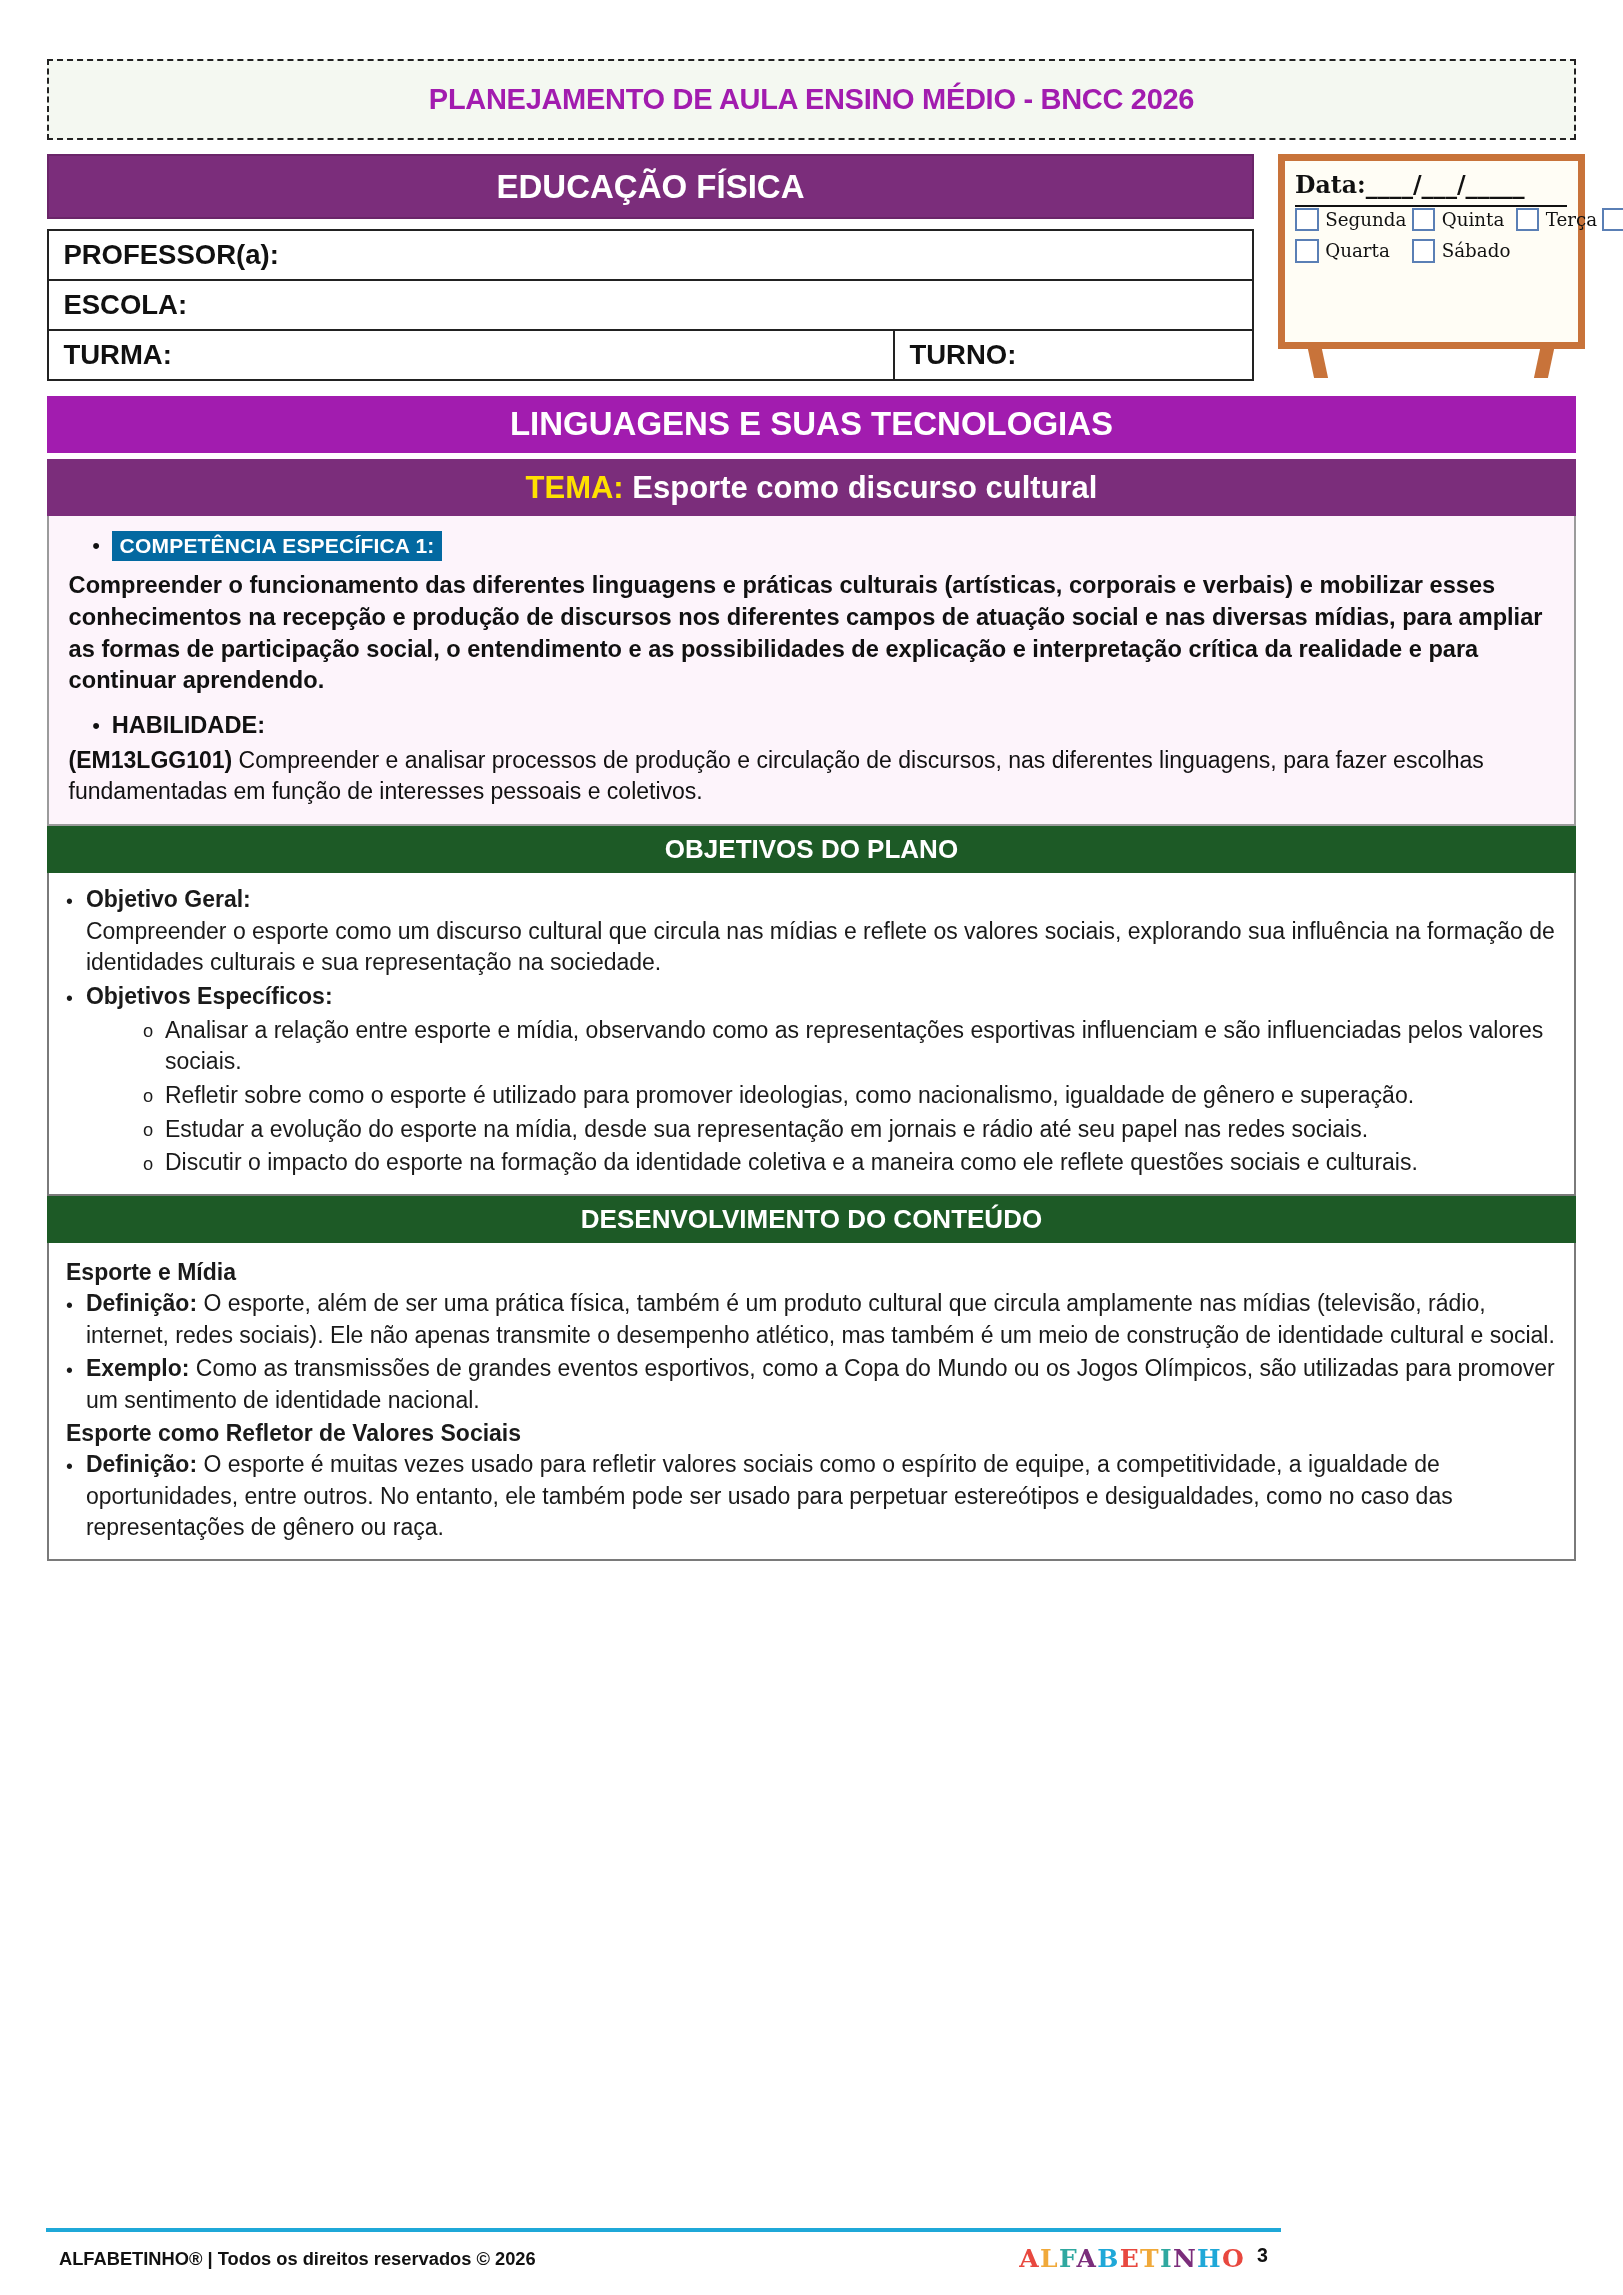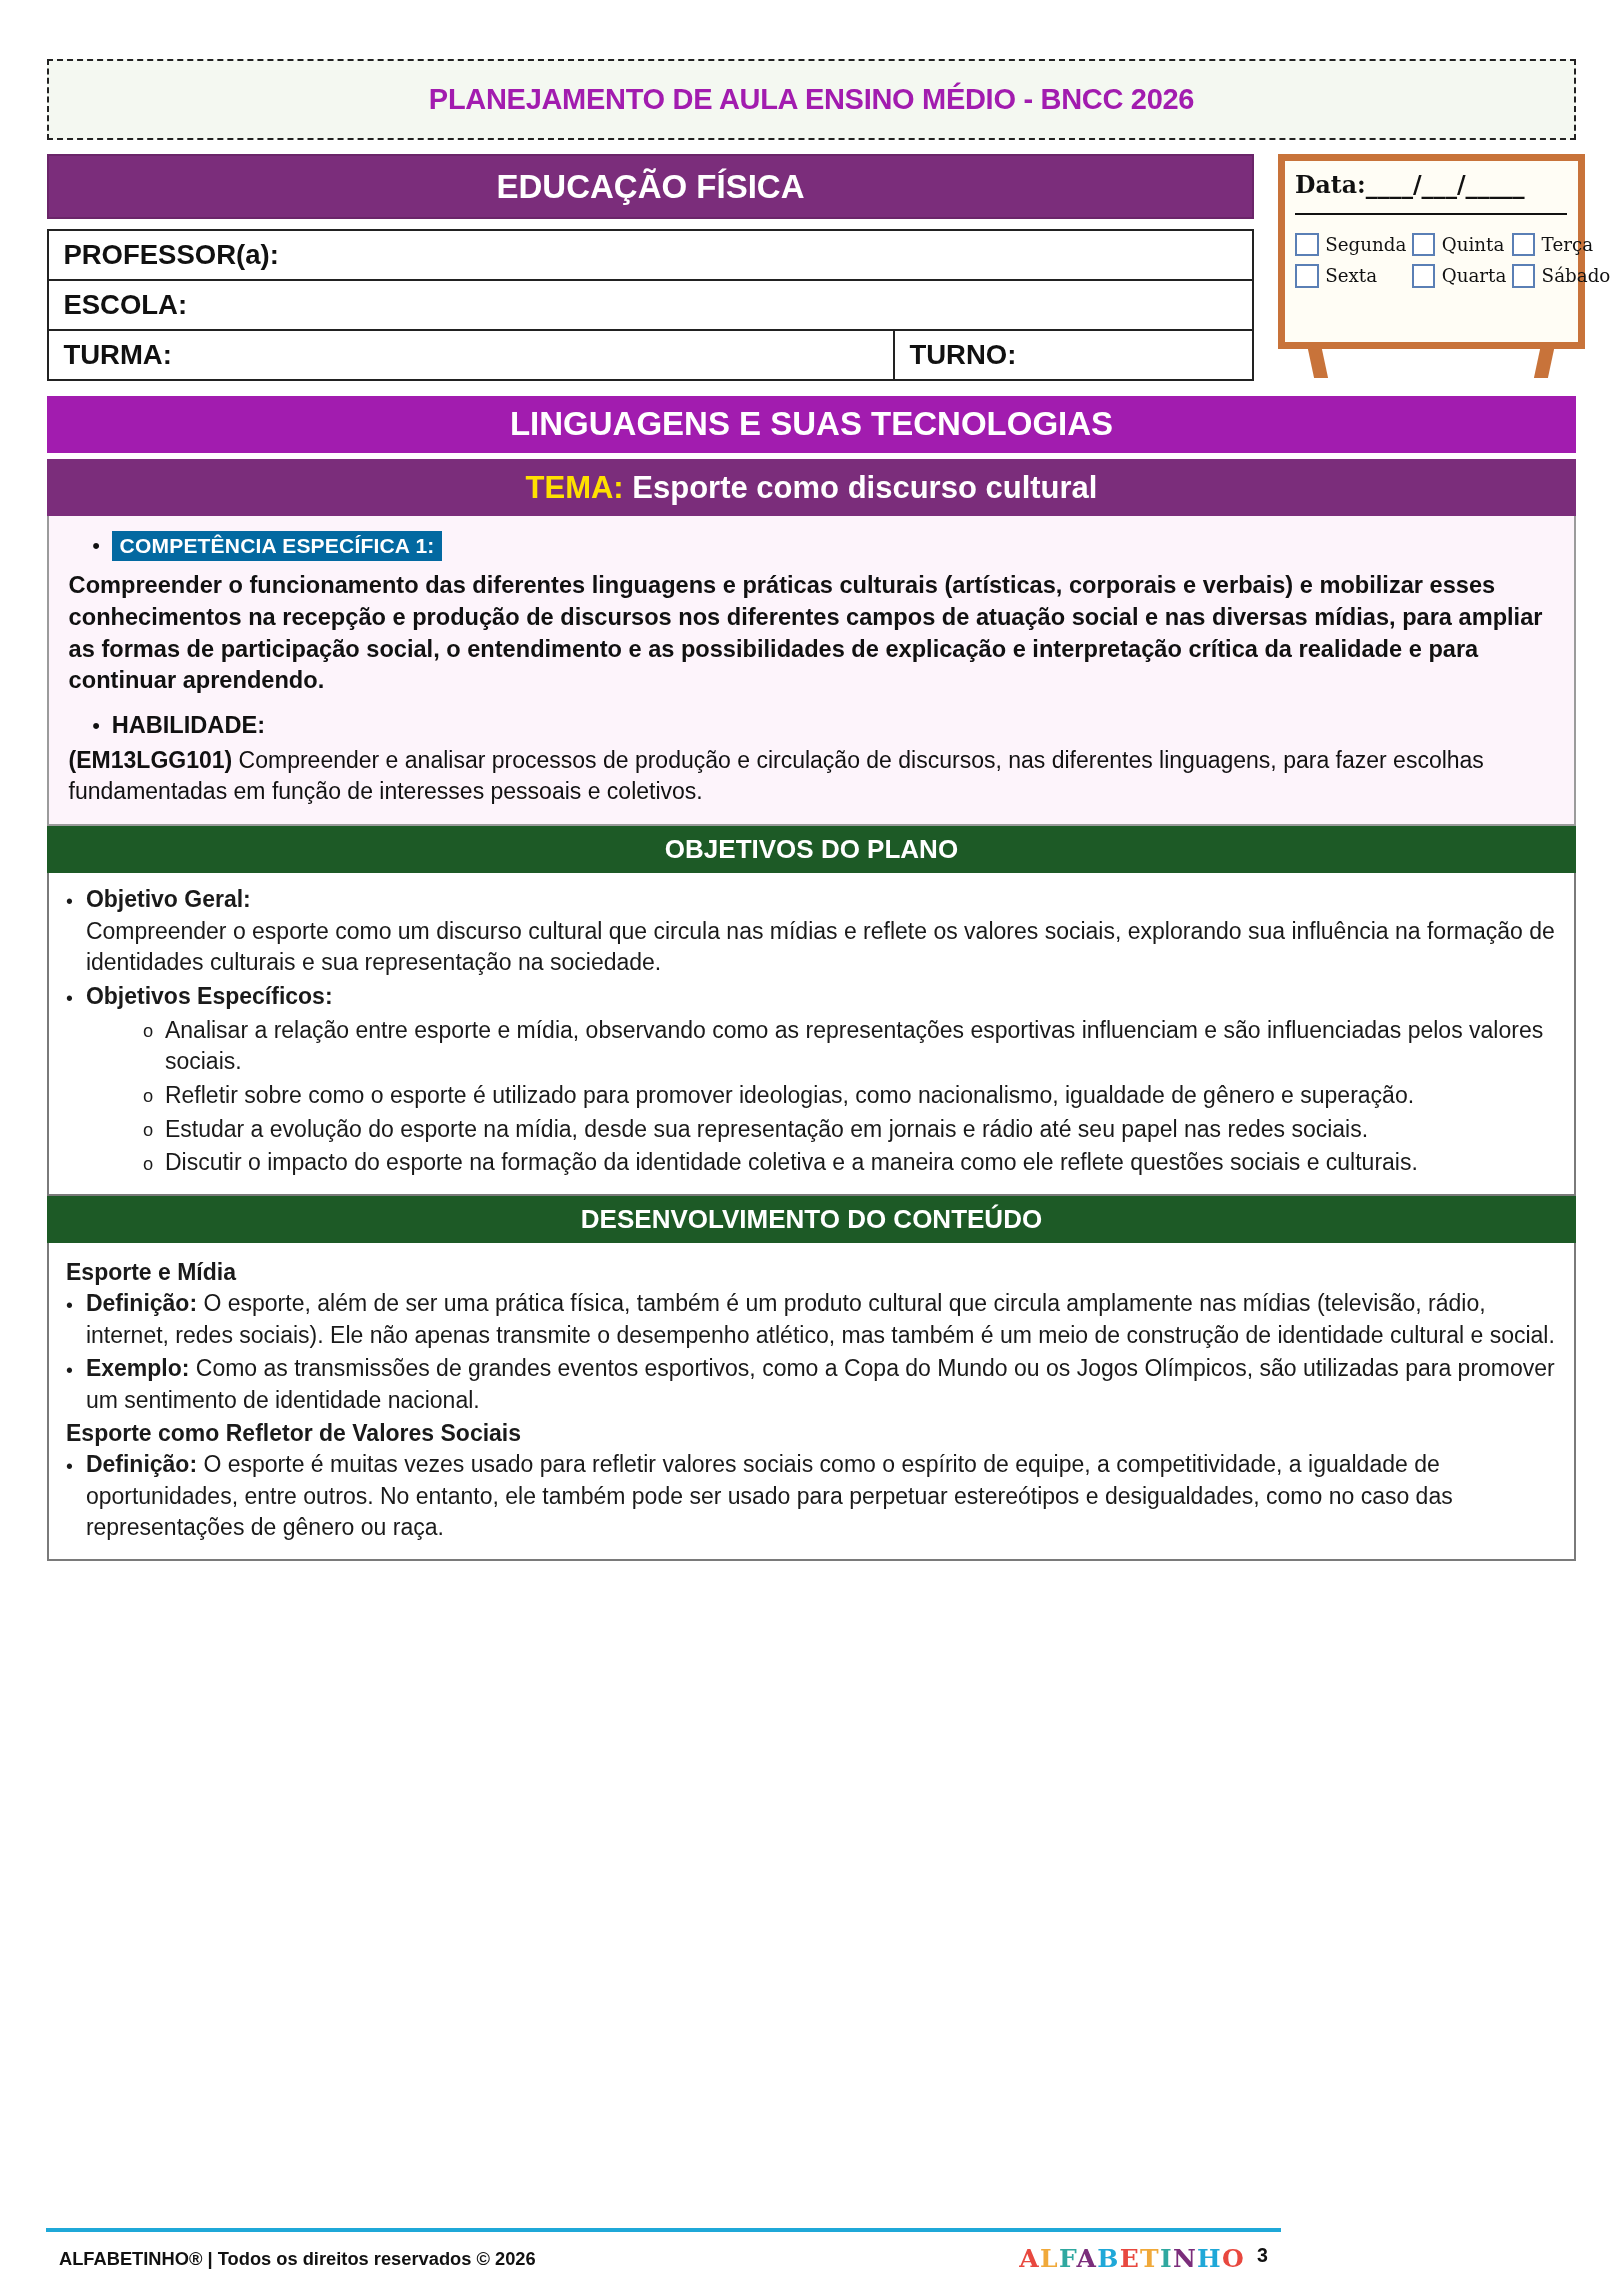--- a/index.html
+++ b/index.html
@@ -123,27 +123,27 @@
   }
   .board-date {
     font-family: "DejaVu Serif", serif;
     font-size: 23.6px;
     font-weight: bold;
     color: #111111;
     border-bottom: 2px solid #111;
     display: inline-block;
     width: 100%;
     box-sizing: border-box;
-    padding-bottom: 14px;
-    margin-bottom: 18px;
+    padding-bottom: 6px;
+    margin-bottom: 1px;
     white-space: nowrap;
   }
   .board-grid {
     display: grid;
-    grid-template-columns: 1fr 1fr 1fr;
+    grid-template-columns: 1fr 1fr 1fr 1fr;
     row-gap: 7.9px;
     column-gap: 5.2px;
   }
   .day {
     display: flex;
     align-items: center;
     gap: 6.5px;
     font-family: "DejaVu Serif", serif;
     font-size: 18.3px;
     color: #111111;

